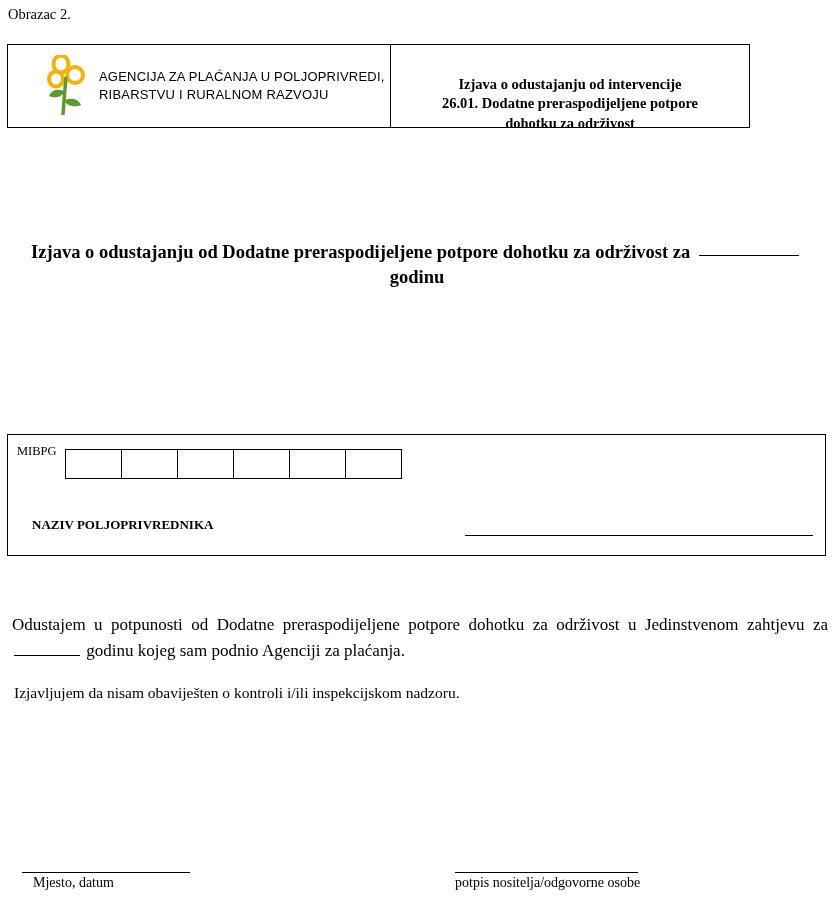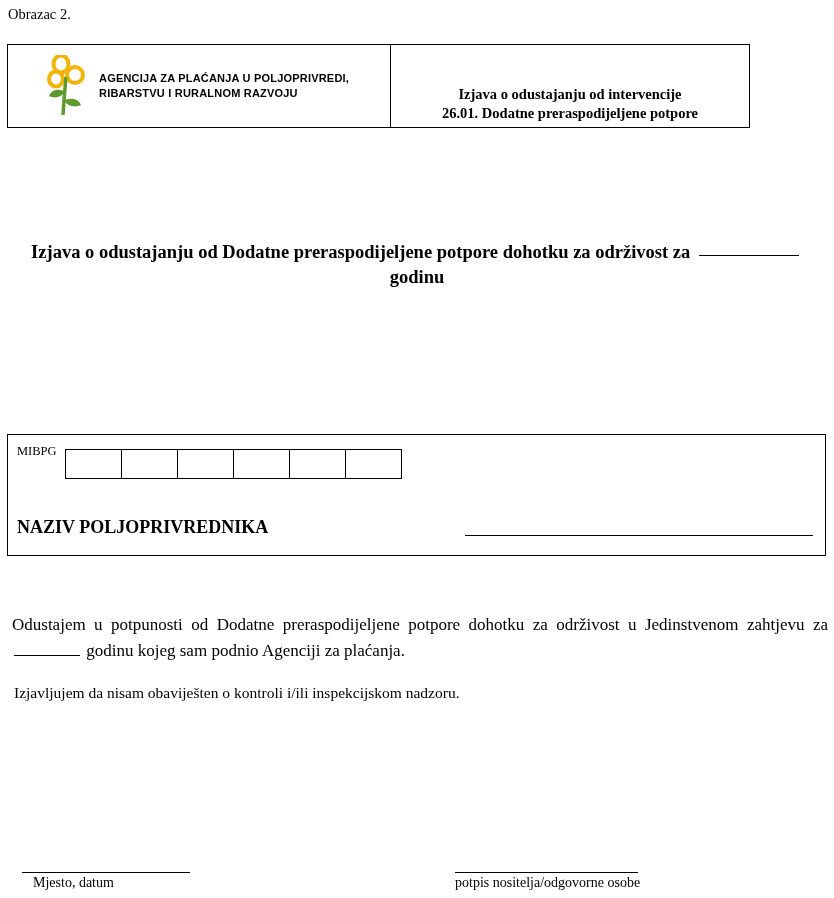--- a/index.html
+++ b/index.html
@@ -48,22 +48,22 @@
     padding-left: 36px;
   }
   .logo-mark {
     width: 46px;
     height: 62px;
     flex: 0 0 auto;
     margin-right: 9px;
   }
   .agency-name {
     font-family: "Liberation Sans", sans-serif;
-    font-size: 11px;
-    font-weight: 700;
+    font-size: 13px;
+    font-weight: 400;
     line-height: 1.35;
     letter-spacing: 0.2px;
   }
   .header-title-cell {
     flex: 1 1 auto;
     box-sizing: border-box;
     display: flex;
     align-items: center;
     justify-content: center;
     padding: 4px 14px;
@@ -124,24 +124,24 @@
   }
   .mibpg-cells .cell {
     width: 57px;
     height: 30px;
     border: 1px solid #000000;
     box-sizing: border-box;
     margin-right: -1px;
   }
   .naziv-label {
     position: absolute;
-    left: 9px;
+    left: 24px;
     top: 82px;
     font-weight: bold;
-    font-size: 18px;
+    font-size: 13px;
   }
   .naziv-line {
     position: absolute;
     left: 457px;
     top: 100px;
     width: 348px;
     border-bottom: 1px solid #000000;
     height: 0;
   }
 
@@ -225,20 +225,21 @@
       </span>
       <div class="agency-name">
         <div>AGENCIJA ZA PLAĆANJA U POLJOPRIVREDI,</div>
         <div>RIBARSTVU I RURALNOM RAZVOJU</div>
       </div>
     </div>
     <div class="header-title-cell">
       <div class="title-text">
         <div>Izjava o odustajanju od intervencije</div>
         <div>26.01. Dodatne preraspodijeljene potpore</div>
+        <div>dohotku za održivost</div>
       </div>
     </div>
   </div>
 
   <div class="doc-title">
     <span>Izjava o odustajanju od Dodatne preraspodijeljene potpore dohotku za održivost  za</span>
     <span class="blank-line"></span>
     <span>godinu</span>
   </div>
 

